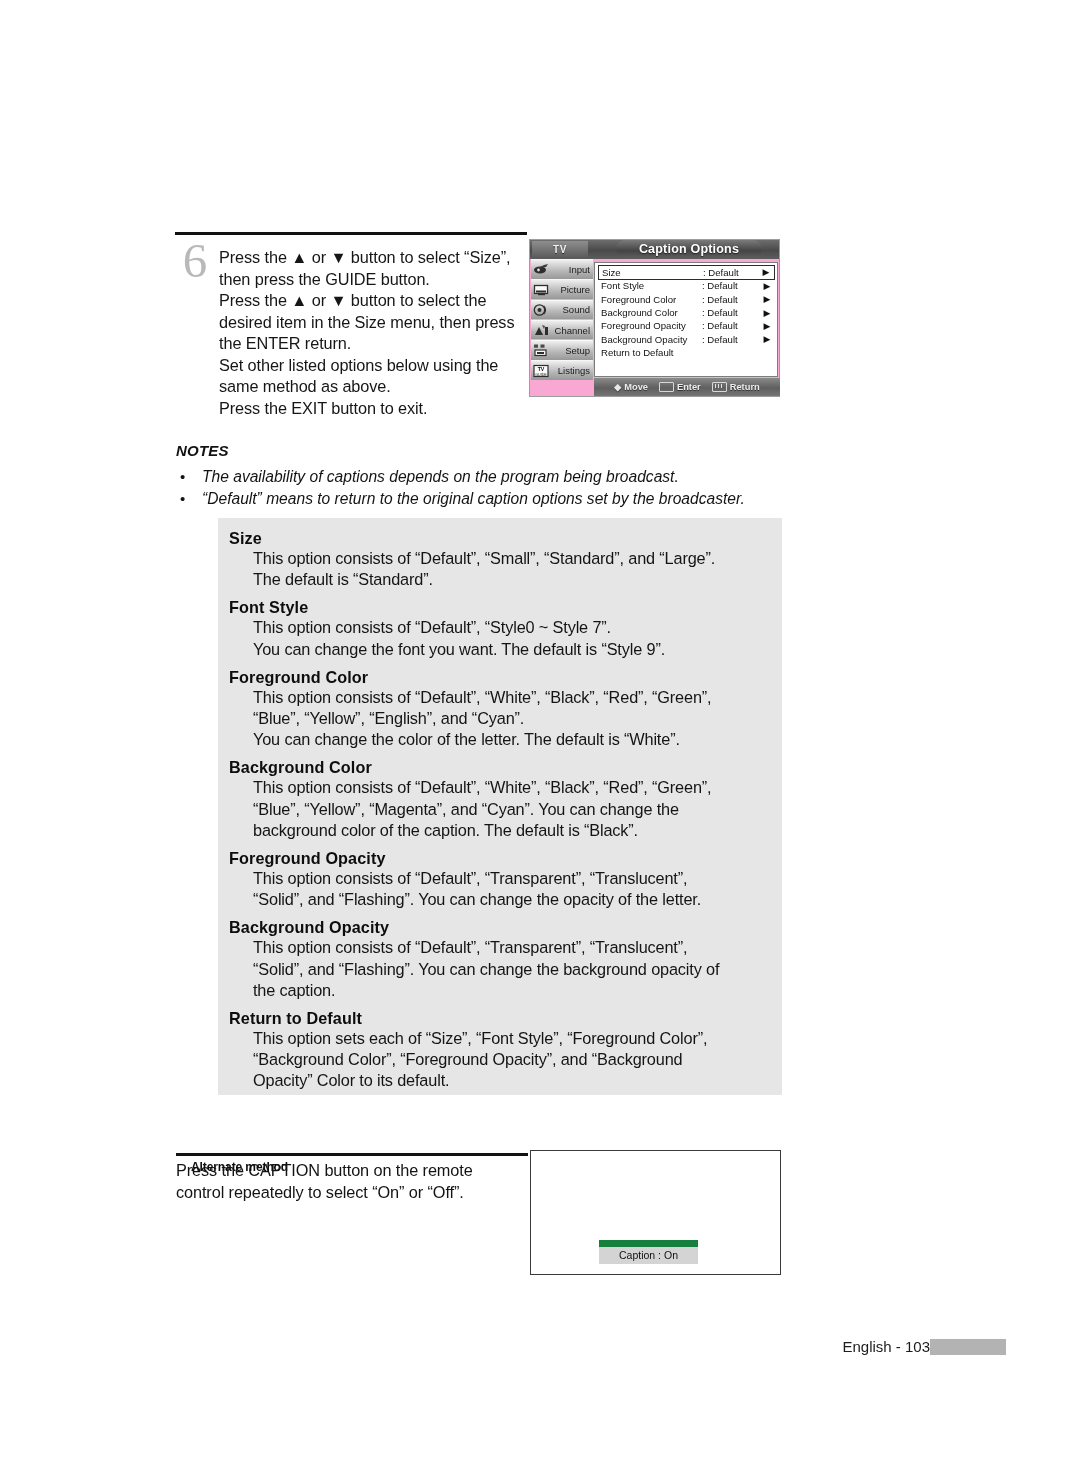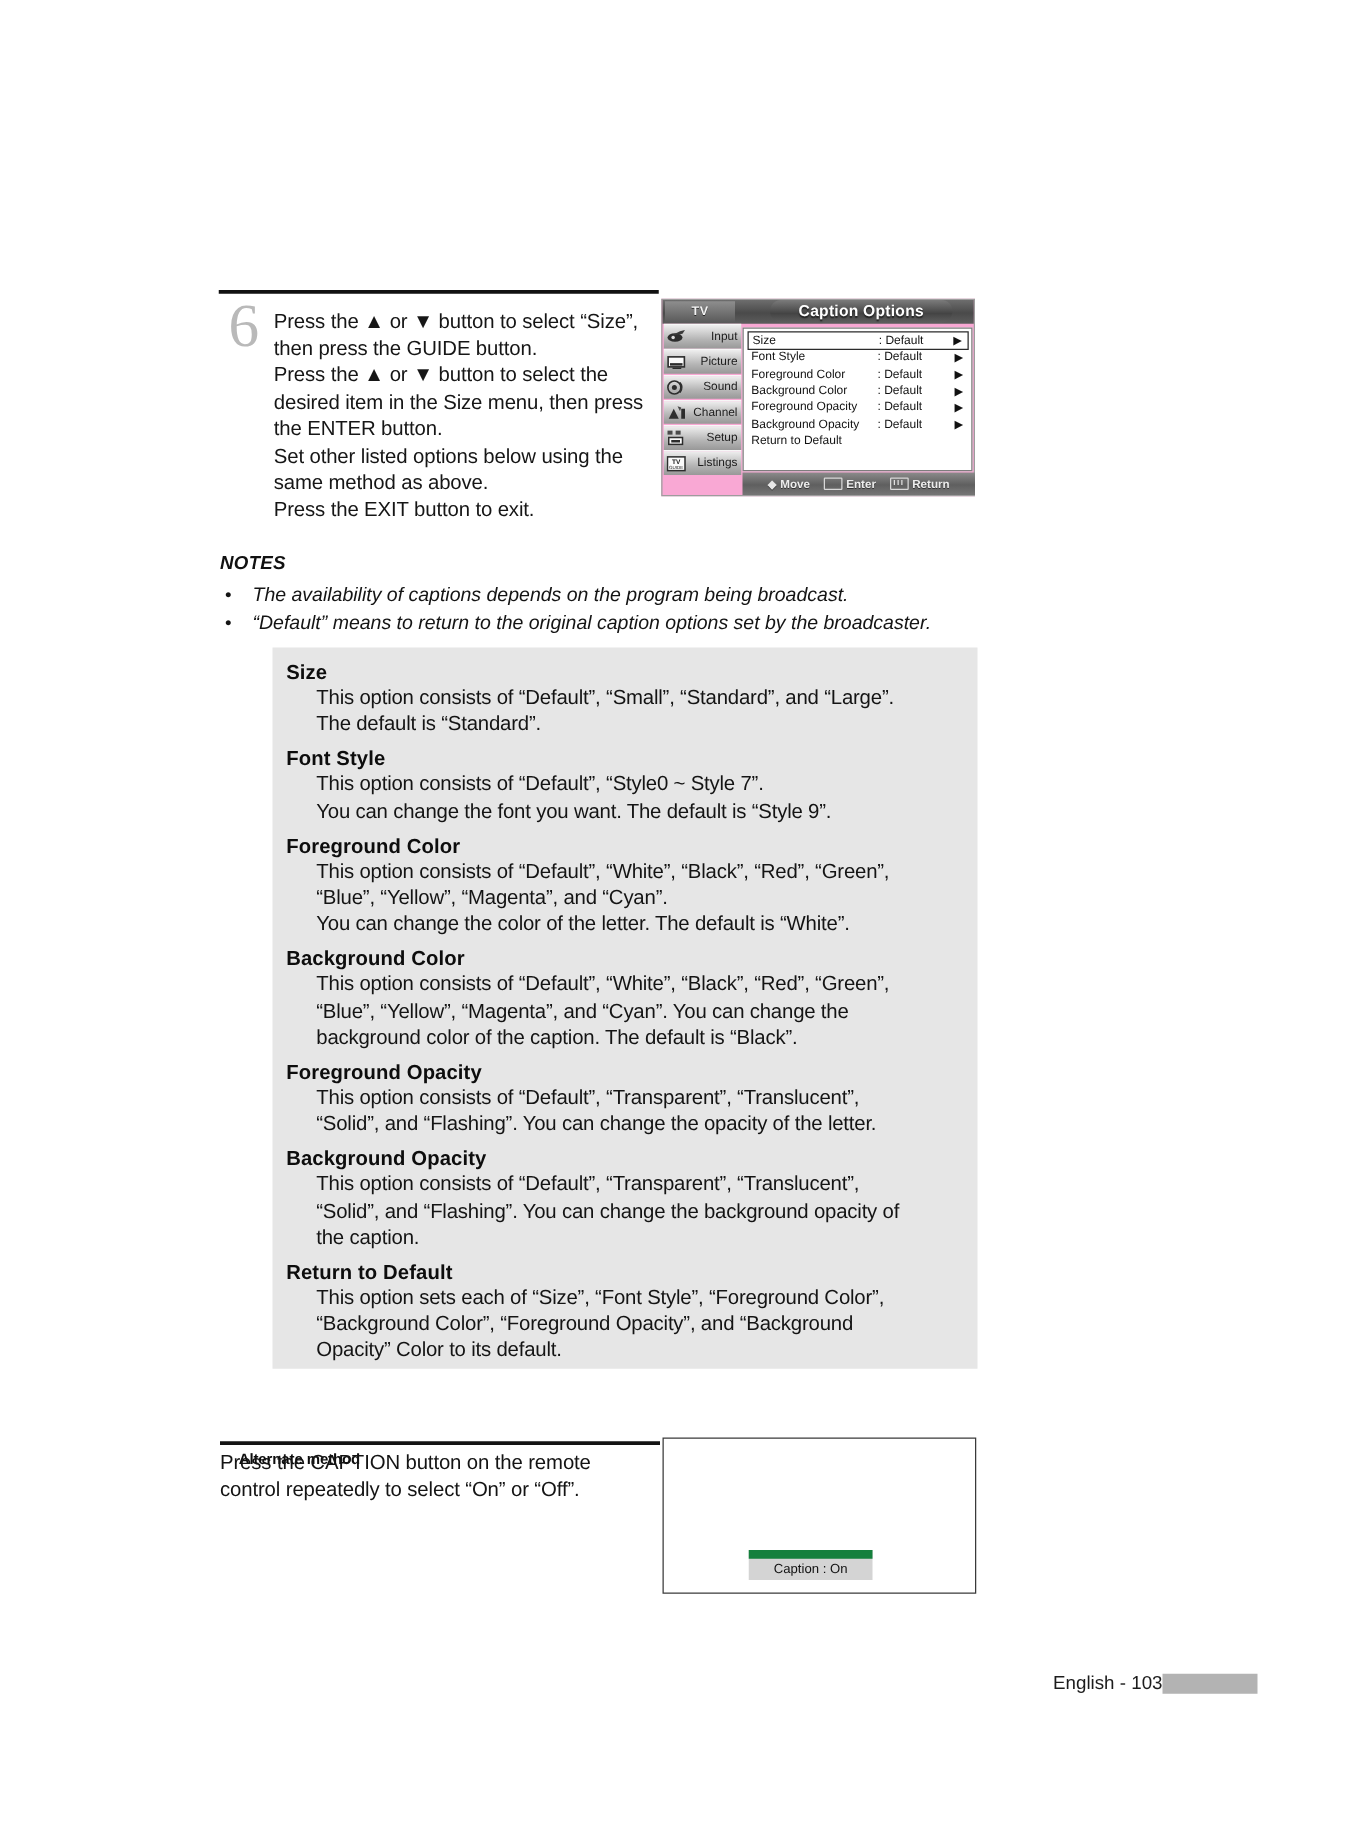--- a/index.html
+++ b/index.html
@@ -315,21 +315,21 @@
 </head>
 <body>
 
 <div id="step-rule"></div>
 <div id="step-number">6</div>
 <div id="step-text">
     <p>Press the ▲ or ▼ button to select “Size”,</p>
     <p>then press the GUIDE button.</p>
     <p>Press the ▲ or ▼ button to select the</p>
     <p>desired item in the Size menu, then press</p>
-    <p>the ENTER button.</p>
+    <p>the ENTER return.</p>
     <p>Set other listed options below using the</p>
     <p>same method as above.</p>
     <p>Press the EXIT button to exit.</p>
   </div>
 
 <div id="osd">
   <div id="osd-titlebar"></div>
   <div id="osd-tv-tab">TV</div>
   <div id="osd-title-pill">Caption Options</div>
 
@@ -469,21 +469,21 @@
       <div class="def-term" style="padding-top: 8px;">Font Style</div>
       <div class="def-body">
         <p>This option consists of “Default”, “Style0 ~ Style 7”.</p>
         <p>You can change the font you want. The default is “Style 9”.</p>
       </div>
     </div>
     <div class="def-block">
       <div class="def-term" style="padding-top: 8px;">Foreground Color</div>
       <div class="def-body">
         <p>This option consists of “Default”, “White”, “Black”, “Red”, “Green”,</p>
-        <p>“Blue”, “Yellow”, “Magenta”, and “Cyan”.</p>
+        <p>“Blue”, “Yellow”, “English”, and “Cyan”.</p>
         <p>You can change the color of the letter. The default is “White”.</p>
       </div>
     </div>
     <div class="def-block">
       <div class="def-term" style="padding-top: 8px;">Background Color</div>
       <div class="def-body">
         <p>This option consists of “Default”, “White”, “Black”, “Red”, “Green”,</p>
         <p>“Blue”, “Yellow”, “Magenta”, and “Cyan”. You can change the</p>
         <p>background color of the caption. The default is “Black”.</p>
       </div>

